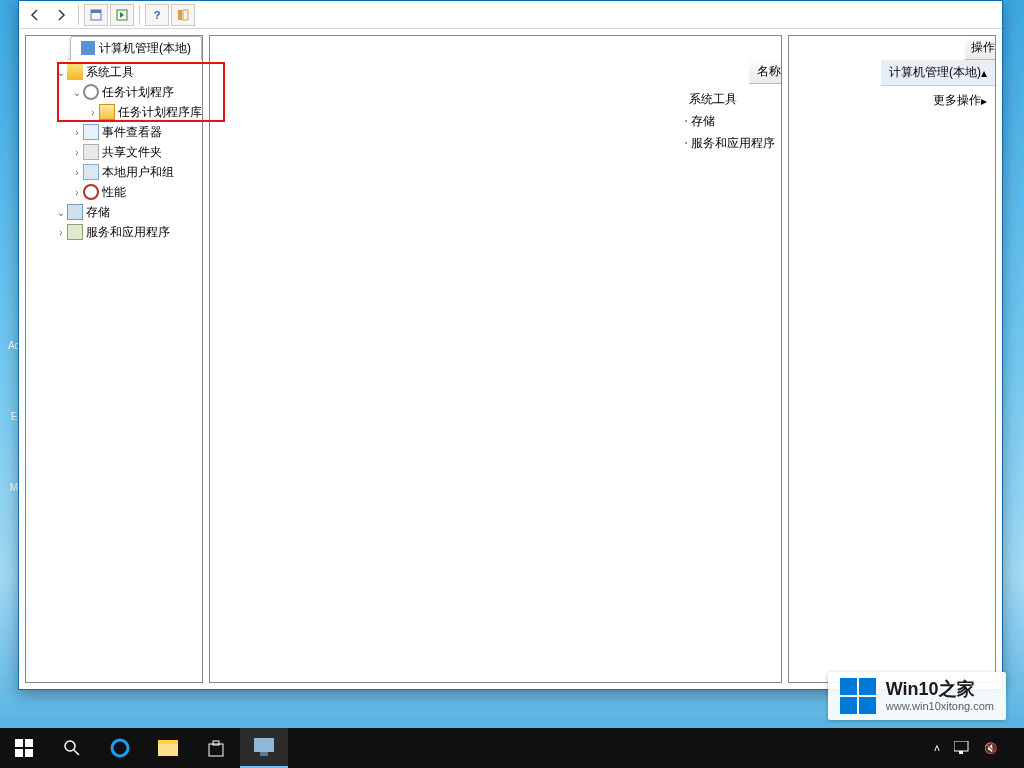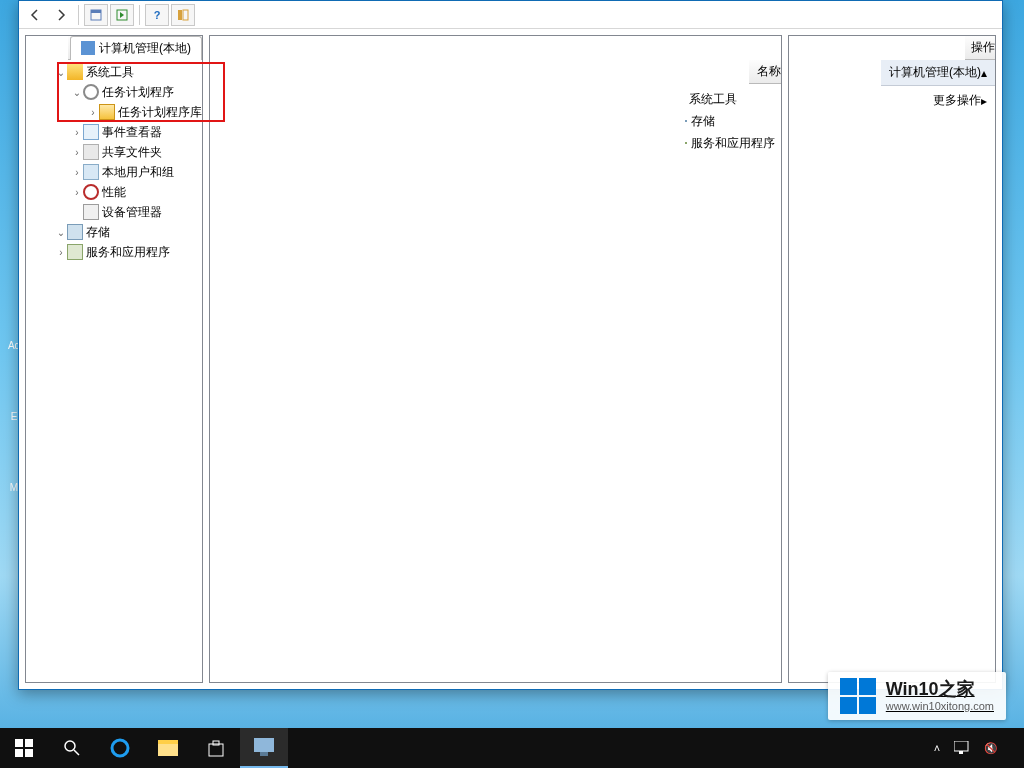--- a/index.html
+++ b/index.html
@@ -49,21 +49,21 @@
 .midlist { flex:1; padding:4px 6px; font-size:12px; }
 .li { display:flex; align-items:center; height:22px; gap:4px; }
 .right .rhdr { height:24px; background:linear-gradient(#fdfdfd,#ebebeb); border-bottom:1px solid #b9b9b9; display:flex; align-items:center; font-size:12px; padding-left:6px; }
 .right .sec { background:#e8eef6; border-bottom:1px solid #c4cbd6; font-size:12px; padding:4px 8px; display:flex; align-items:center; justify-content:space-between; }
 .right .act { font-size:12px; padding:6px 8px 6px 26px; display:flex; align-items:center; justify-content:space-between; }
 .taskbar { position:absolute; left:0; bottom:0; width:1024px; height:40px; background:#101010; display:flex; align-items:center; color:#fff; font-size:12px; }
 .tb-left { display:flex; align-items:center; height:100%; }
 .tb-btn { width:48px; height:100%; display:flex; align-items:center; justify-content:center; }
 .tb-btn.active { background:#2b2b2b; border-bottom:2px solid #76b9ed; }
 .tb-right { margin-left:auto; display:flex; align-items:center; gap:14px; padding-right:12px; font-size:11px; }
-.watermark { position:absolute; right:18px; bottom:48px; display:flex; align-items:center; gap:10px; background:rgba(255,255,255,.92); padding:6px 12px; border-radius:2px; box-shadow:0 1px 4px rgba(0,0,0,.25);text-decoration:underline; }
+.watermark { position:absolute; right:18px; bottom:48px; display:flex; align-items:center; gap:10px; background:rgba(255,255,255,.92); padding:6px 12px; border-radius:2px; box-shadow:0 1px 4px rgba(0,0,0,.25); }
 .wmlogo { width:36px; height:36px; display:grid; grid-template-columns:1fr 1fr; grid-template-rows:1fr 1fr; gap:2px; }
 .wmlogo div { background:#0078d7; }
 .wmtext { display:flex; flex-direction:column; line-height:1.1; }
 .wmtext .big { font-size:18px; font-weight:600; color:#1a1a1a; }
 .wmtext .url { font-size:11px; color:#5b5b5b; }
 svg { display:block; }
 </style>
 </head>
 <body>
 
@@ -158,25 +158,20 @@
           <div class="tn" style="padding-left:18px">
             <span class="tw">›</span>
             <span class="ic users"></span>
             <span>本地用户和组</span>
           </div>
           <div class="tn" style="padding-left:18px">
             <span class="tw">›</span>
             <span class="ic perf"></span>
             <span>性能</span>
           </div>
-          <div class="tn" style="padding-left:18px">
-            <span class="tw">&nbsp;</span>
-            <span class="ic device"></span>
-            <span>设备管理器</span>
-          </div>
           <div class="tn" style="padding-left:2px">
             <span class="tw">⌄</span>
             <span class="ic storage"></span>
             <span>存储</span>
           </div>
           <div class="tn" style="padding-left:2px">
             <span class="tw">›</span>
             <span class="ic service"></span>
             <span>服务和应用程序</span>
           </div>

